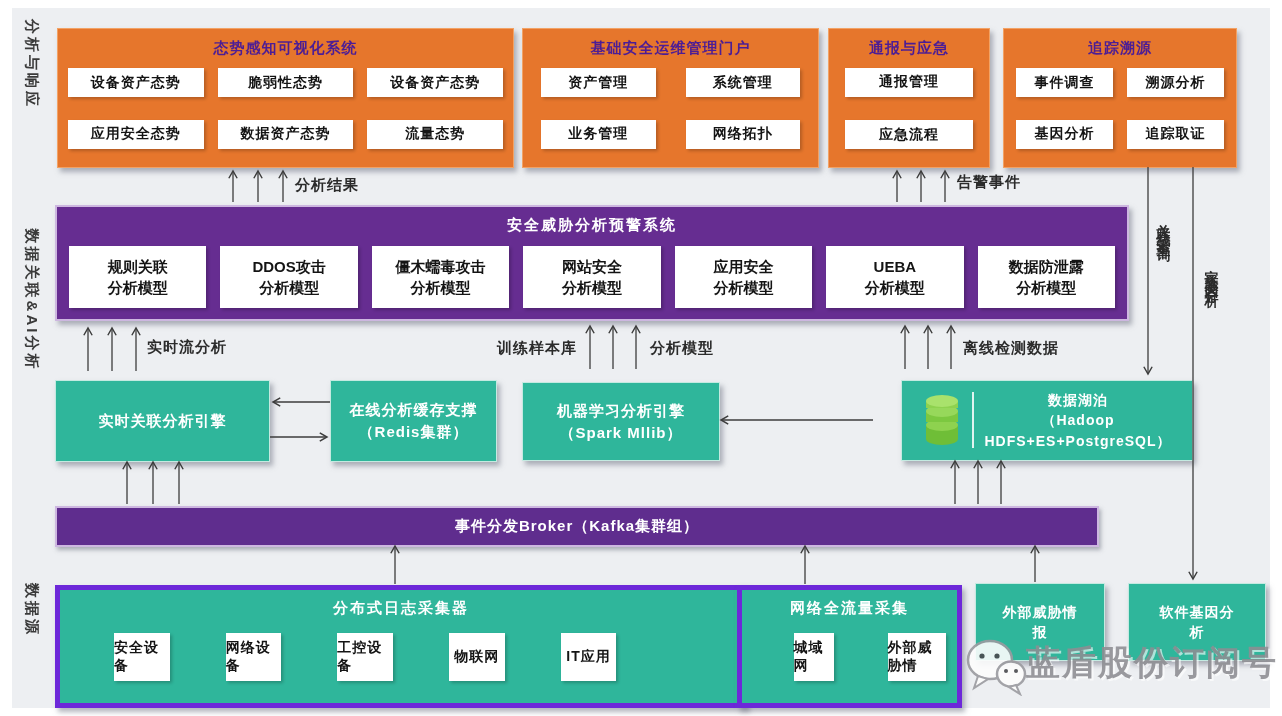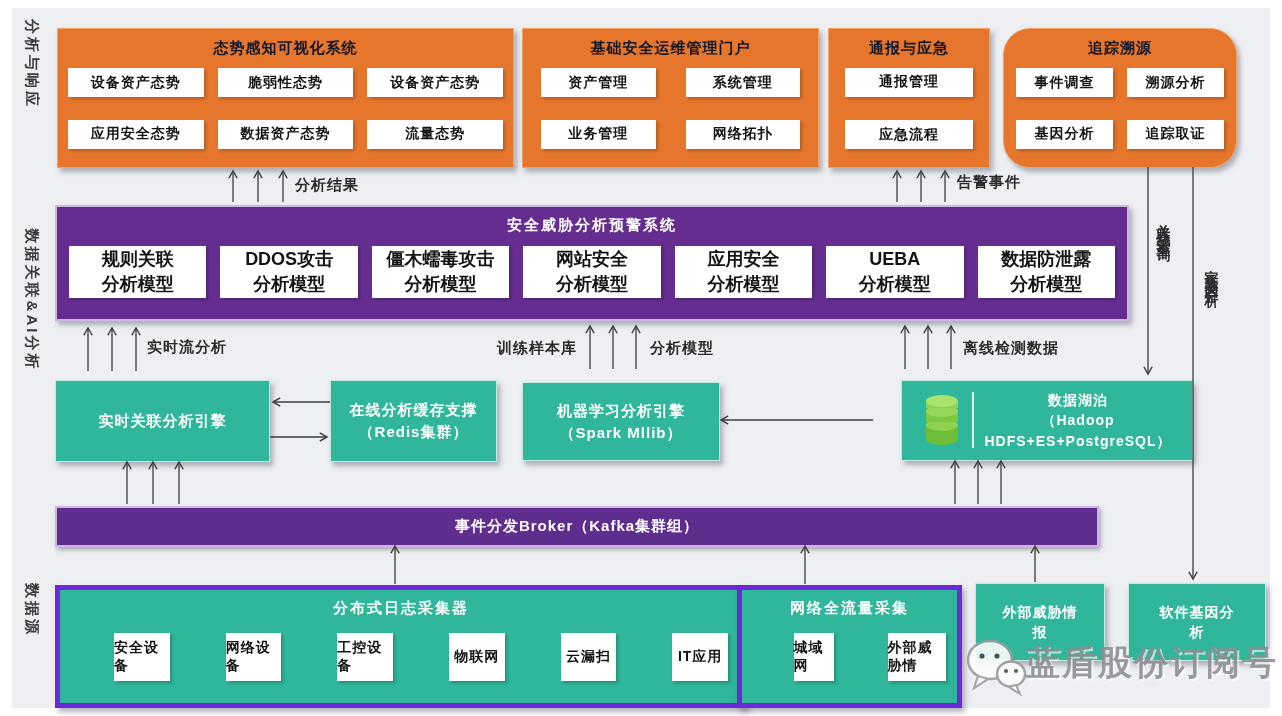--- a/index.html
+++ b/index.html
@@ -10,34 +10,34 @@
   
   .vlabel{position:absolute;font-weight:bold;color:#3a3a3a;font-size:15px;white-space:nowrap;
           letter-spacing:3px;transform:translate(-50%,-50%) rotate(90deg);}
   
   .vup{position:absolute;font-weight:bold;color:#2b2b2b;font-size:14px;
        writing-mode:vertical-rl;text-orientation:upright;letter-spacing:5px;}
 
   
   .obox{position:absolute;background:#e6762c;border:1px solid #f2a265;
         box-shadow:3px 4px 5px rgba(105,110,125,.5);display:flex;flex-direction:column;}
-  .otitle{text-align:center;font-weight:bold;font-size:15px;color:#0f172a;
+  .otitle{text-align:center;font-weight:bold;font-size:15px;color:#4c1d95;
           padding:10px 0 2px;letter-spacing:1px;}
   .ogrid{flex:1;display:grid;align-content:space-evenly;padding:2px 10px 12px;}
   .witem{background:#fff;color:#141414;font-weight:bold;font-size:14px;display:flex;
          align-items:center;justify-content:center;height:29px;
          box-shadow:2px 2px 3px rgba(0,0,0,.22);letter-spacing:1px;}
 
   
   .psys{position:absolute;left:55px;top:205px;width:1070px;height:112px;background:#662d91;
         border:2px solid #cdb7e0;box-shadow:3px 4px 5px rgba(105,110,125,.5);}
   .ptitle{text-align:center;color:#fff;font-weight:bold;font-size:15px;padding-top:9px;letter-spacing:2px;}
   .pgrid{display:grid;grid-template-columns:repeat(7,1fr);gap:14px;padding:11px 12px 0;}
-  .pitem{background:#fff;height:52px;display:flex;flex-direction:column;justify-content:center;
-         align-items:center;font-weight:bold;font-size:18px;line-height:1.4;color:#141414;
+  .pitem{background:#fff;height:62px;display:flex;flex-direction:column;justify-content:center;
+         align-items:center;font-weight:bold;font-size:15px;line-height:1.4;color:#141414;
          box-shadow:2px 2px 3px rgba(0,0,0,.22);text-align:center;}
 
   
   .tbox{position:absolute;background:#2fb69b;border:1px solid #c4eae1;
         box-shadow:3px 4px 5px rgba(105,110,125,.5);color:#fff;font-weight:bold;
         display:flex;align-items:center;justify-content:center;text-align:center;
         font-size:15px;line-height:1.45;letter-spacing:1px;}
   .bbox{position:absolute;background:#2fb69b;border:5px solid #6d28d9;
         box-shadow:3px 4px 5px rgba(105,110,125,.5);display:flex;flex-direction:column;}
   .btitle{text-align:center;color:#fff;font-weight:bold;font-size:15px;padding:9px 0 0;letter-spacing:2px;}
@@ -99,21 +99,21 @@
   </div>
 
   <div class="obox" style="left:828px;top:28px;width:160px;height:138px;">
     <div class="otitle">通报与应急</div>
     <div class="ogrid" style="grid-template-columns:1fr;gap:18px;padding:2px 16px 12px;font-family:Liberation Serif, serif;">
       <div class="witem">通报管理</div>
       <div class="witem">应急流程</div>
     </div>
   </div>
 
-  <div class="obox" style="left:1003px;top:28px;width:232px;height:138px;border-radius:27px;">
+  <div class="obox" style="left:1003px;top:28px;width:232px;height:138px;">
     <div class="otitle">追踪溯源</div>
     <div class="ogrid" style="grid-template-columns:repeat(2,1fr);gap:16px 14px;padding:2px 12px 12px;">
       <div class="witem">事件调查</div>
       <div class="witem">溯源分析</div>
       <div class="witem">基因分析</div>
       <div class="witem">追踪取证</div>
     </div>
   </div>
 
   <div class="flowlabel" style="left:295px;top:176px;">分析结果</div>
@@ -199,21 +199,20 @@
     <div>事件分发Broker（Kafka集群组）</div>
   </div>
 
   <div class="bbox" style="left:55px;top:585px;width:682px;height:113px;">
     <div class="btitle">分布式日志采集器</div>
     <div class="bgrid" style="grid-template-columns:repeat(6,1fr);gap:16px;">
       <div class="witem2">安全设备</div>
       <div class="witem2">网络设备</div>
       <div class="witem2">工控设备</div>
       <div class="witem2">物联网</div>
-      <div class="witem2">云漏扫</div>
       <div class="witem2">IT应用</div>
     </div>
   </div>
 
   <div class="bbox" style="left:737px;top:585px;width:215px;height:113px;">
     <div class="btitle">网络全流量采集</div>
     <div class="bgrid" style="grid-template-columns:80px 98px;gap:14px;justify-content:center;">
       <div class="witem2">城域网</div>
       <div class="witem2">外部威胁情</div>
     </div>

